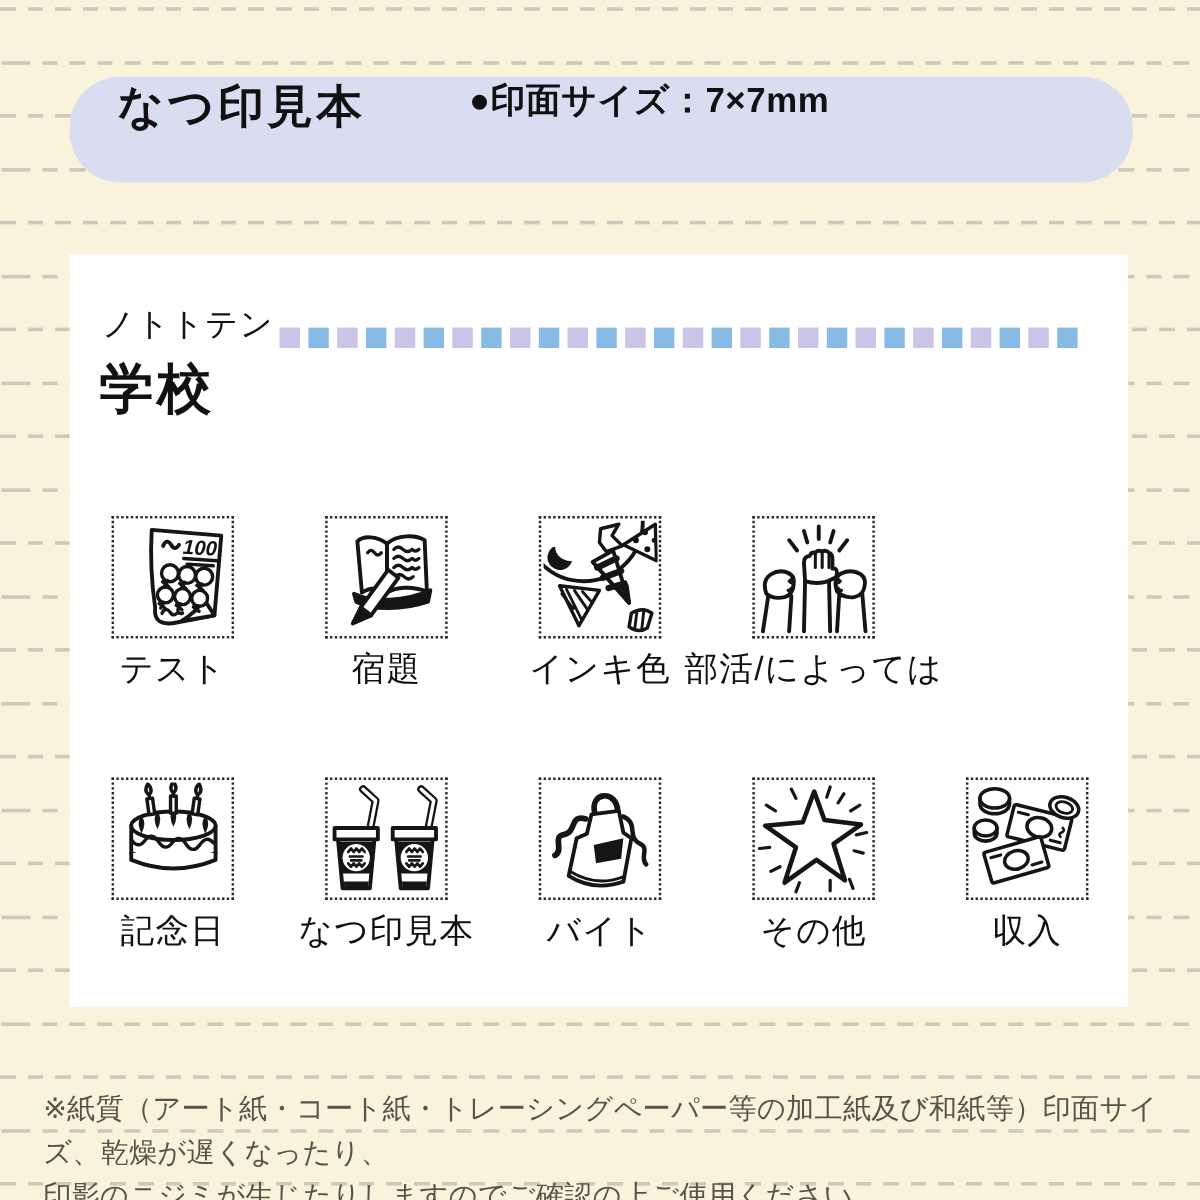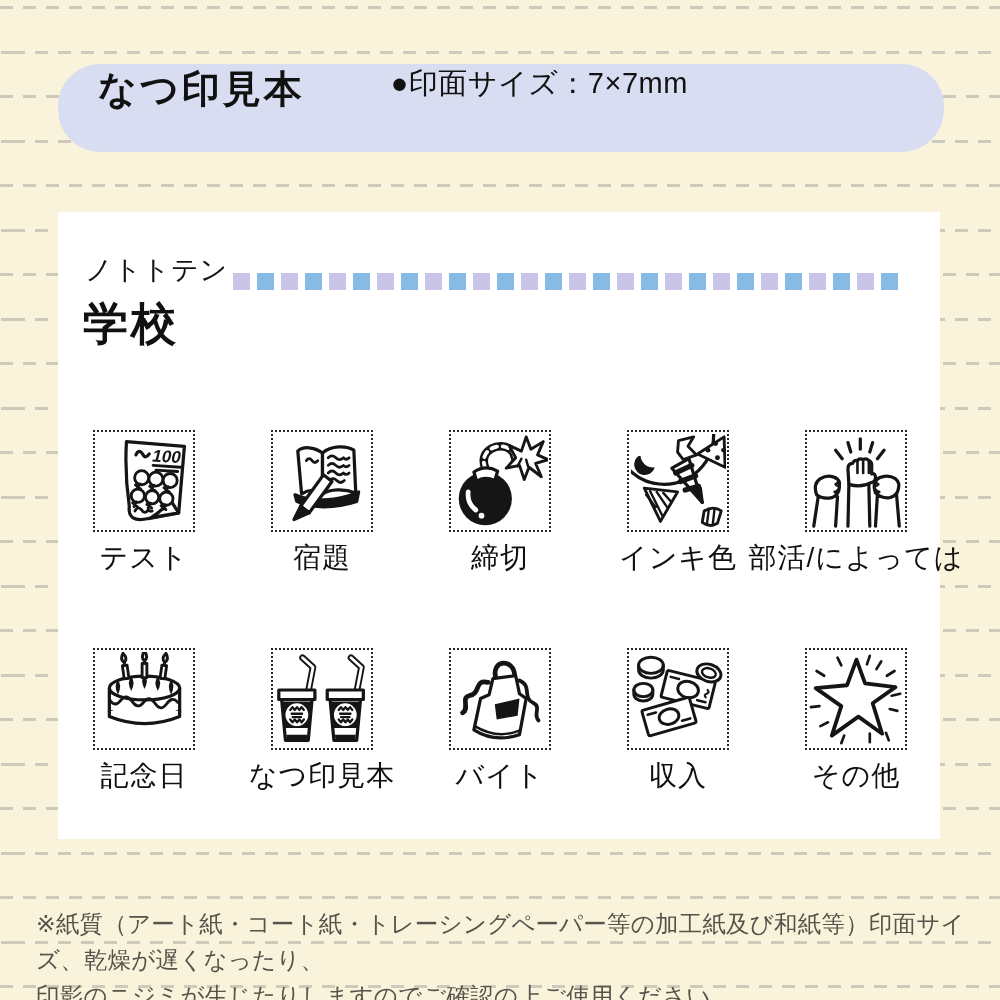--- a/index.html
+++ b/index.html
@@ -17,21 +17,21 @@
     opacity:.85;
   }
   
   .pill{
     position:absolute;left:58px;top:64px;width:886px;height:88px;z-index:2;
     background:var(--pill,#d9ddf2);border-radius:42px;
     display:flex;align-items:flex-start;box-sizing:border-box;padding:0 30px 0 40px;
   }
   .pill-title{font-size:38px;font-weight:800;letter-spacing:3px;white-space:nowrap;}
   .pill-specs{display:flex;gap:22px;margin-left:86px;white-space:nowrap;}
-  .pill-spec{font-size:29px;font-weight:400;letter-spacing:0.5px;}
+  .pill-spec{font-size:29px;font-weight:700;letter-spacing:0.5px;}
   
   .card{
     position:absolute;left:58px;top:212px;width:882px;height:627px;z-index:2;
     background:var(--card,#ffffff);
   }
   .brand{position:absolute;left:27px;top:40px;font-size:27px;font-weight:500;letter-spacing:1px;text-align:center;}
   .divider{position:absolute;left:175px;top:61px;display:flex;gap:7px;}
   .sq{width:17px;height:17px;display:inline-block;}
   .category{position:absolute;left:25px;top:82px;font-size:45px;font-weight:800;letter-spacing:3px;}
   .stamp-row{position:absolute;left:35px;display:flex;gap:76px;}
@@ -172,37 +172,20 @@
 <path d="M27 76 L36 83 L20 90 Z" fill="#151515"></path>
               </g>
             </svg>
           </div>
           <div class="slabel">宿題</div>
         </div>
         <div class="stamp">
           <div class="sbox">
             <svg viewBox="0 0 100 100" xmlns="http://www.w3.org/2000/svg">
               <g stroke="#151515" stroke-width="3.4" stroke-linecap="round" stroke-linejoin="round" fill="none">
-<path d="M34 36 C26 16 50 8 60 16 C70 23 60 30 72 28" stroke-width="9"></path>
-<path d="M34 36 C26 16 50 8 60 16 C70 23 60 30 72 28" stroke="#fff" stroke-width="4" stroke-dasharray="6 6"></path>
-<polygon points="77,3 82,16 95,8 89,22 100,27 87,31 93,45 80,35 75,48 70,33 56,36 66,25 59,12 72,18" fill="#fff" stroke-width="3"></polygon>
-<path d="M72 26 l-4 8 M77 27 l2 7" stroke-width="2.6"></path>
-<circle cx="34" cy="68" r="28" fill="#151515" stroke="none"></circle>
-<path d="M22 40 Q34 32 47 39 L44 49 Q33 44 25 50 Z" fill="#fff"></path>
-<path d="M16 61 a21 21 0 0 0 8 19" stroke="#fff" stroke-width="5"></path>
-<circle cx="30" cy="86" r="3" fill="#fff" stroke="none"></circle>
-              </g>
-            </svg>
-          </div>
-          <div class="slabel">締切</div>
-        </div>
-        <div class="stamp">
-          <div class="sbox">
-            <svg viewBox="0 0 100 100" xmlns="http://www.w3.org/2000/svg">
-              <g stroke="#151515" stroke-width="3.4" stroke-linecap="round" stroke-linejoin="round" fill="none">
 <circle cx="35" cy="1" r="52" fill="#fff"></circle>
 <path d="M70 21 L98 3 L99 35 Z" fill="#fff" stroke-width="3"></path>
 <circle cx="81" cy="17" r="2.6" fill="#151515" stroke="none"></circle>
                 <circle cx="89" cy="10" r="2.6" fill="#151515" stroke="none"></circle>
 <circle cx="91" cy="25" r="2.6" fill="#151515" stroke="none"></circle>
                 <circle cx="97" cy="17" r="2.2" fill="#151515" stroke="none"></circle>
 <path d="M43 36 L61 26 L75 72 Z" fill="#fff"></path>
 <path d="M47 41 L64 33 M52 50 L68 44 M57 59 L71 55" stroke-width="5.5"></path>
 <path d="M66 60 L73 57 L75 72 Z" fill="#151515"></path>
 <path d="M14 57 L49 61 L31 92 Z" fill="#fff" stroke-width="3"></path>
@@ -315,20 +298,33 @@
 <path d="M44 55 L70 49 L68 67 L46 71 Z" fill="#151515" stroke="none"></path>
               </g>
             </svg>
           </div>
           <div class="slabel">バイト</div>
         </div>
         <div class="stamp">
           <div class="sbox">
             <svg viewBox="0 0 100 100" xmlns="http://www.w3.org/2000/svg">
               <g stroke="#151515" stroke-width="3.4" stroke-linecap="round" stroke-linejoin="round" fill="none">
+<path d="M50 8 L59 33 L91 37 L67 54 L77 86 L52 68 L24 88 L34 57 L7 38 L40 35 Z" fill="#fff" stroke-width="4"></path>
+<g stroke-width="2.8">
+<path d="M64 4 l-3 9 M76 10 l-5 8 M90 20 l-8 5 M96 44 l-9 2 M93 62 l-8 -2 M84 93 l-3 -8 M64 95 l0 -9 M34 96 l3 -8 M12 78 l8 -4 M2 58 l9 -1 M8 20 l8 5 M30 6 l4 8"></path>
+</g>
+              </g>
+            </svg>
+          </div>
+          <div class="slabel">その他</div>
+        </div>
+        <div class="stamp">
+          <div class="sbox">
+            <svg viewBox="0 0 100 100" xmlns="http://www.w3.org/2000/svg">
+              <g stroke="#151515" stroke-width="3.4" stroke-linecap="round" stroke-linejoin="round" fill="none">
                 <g stroke-width="3.1">
 <g transform="rotate(14 60 40)">
                     <rect x="34" y="25" width="52" height="29" rx="2" fill="#fff"></rect>
                     <ellipse cx="60" cy="39.5" rx="11" ry="8.5" fill="#fff"></ellipse>
                     <path d="M39 31 l9 0 M72 48 l9 0" stroke-width="2.7"></path>
                     <path d="M80 35 q3 2 0 4 q-3 2 0 4" stroke-width="2.3"></path>
                   </g>
 <g transform="rotate(-16 40 68)">
                     <rect x="14" y="54" width="52" height="28" rx="2" fill="#fff"></rect>
                     <ellipse cx="40" cy="68" rx="10.5" ry="8" fill="#fff"></ellipse>
@@ -341,33 +337,20 @@
 <g transform="rotate(18 82 22)">
                     <ellipse cx="82" cy="22" rx="13" ry="9" fill="#fff"></ellipse>
                     <ellipse cx="82" cy="22" rx="7.5" ry="4.8" stroke-width="2.5"></ellipse>
                   </g>
 </g>
               </g>
             </svg>
           </div>
           <div class="slabel">収入</div>
         </div>
-        <div class="stamp">
-          <div class="sbox">
-            <svg viewBox="0 0 100 100" xmlns="http://www.w3.org/2000/svg">
-              <g stroke="#151515" stroke-width="3.4" stroke-linecap="round" stroke-linejoin="round" fill="none">
-<path d="M50 8 L59 33 L91 37 L67 54 L77 86 L52 68 L24 88 L34 57 L7 38 L40 35 Z" fill="#fff" stroke-width="4"></path>
-<g stroke-width="2.8">
-<path d="M64 4 l-3 9 M76 10 l-5 8 M90 20 l-8 5 M96 44 l-9 2 M93 62 l-8 -2 M84 93 l-3 -8 M64 95 l0 -9 M34 96 l3 -8 M12 78 l8 -4 M2 58 l9 -1 M8 20 l8 5 M30 6 l4 8"></path>
-</g>
-              </g>
-            </svg>
-          </div>
-          <div class="slabel">その他</div>
-        </div>
       </div>
   </div>
 
   <div class="footer">
     <div>※紙質（アート紙・コート紙・トレーシングペーパー等の加工紙及び和紙等）印面サイズ、乾燥が遅くなったり、</div>
     <div>印影のニジミが生じたりしますのでご確認の上ご使用ください。</div>
   </div>
 
 </div>
 

